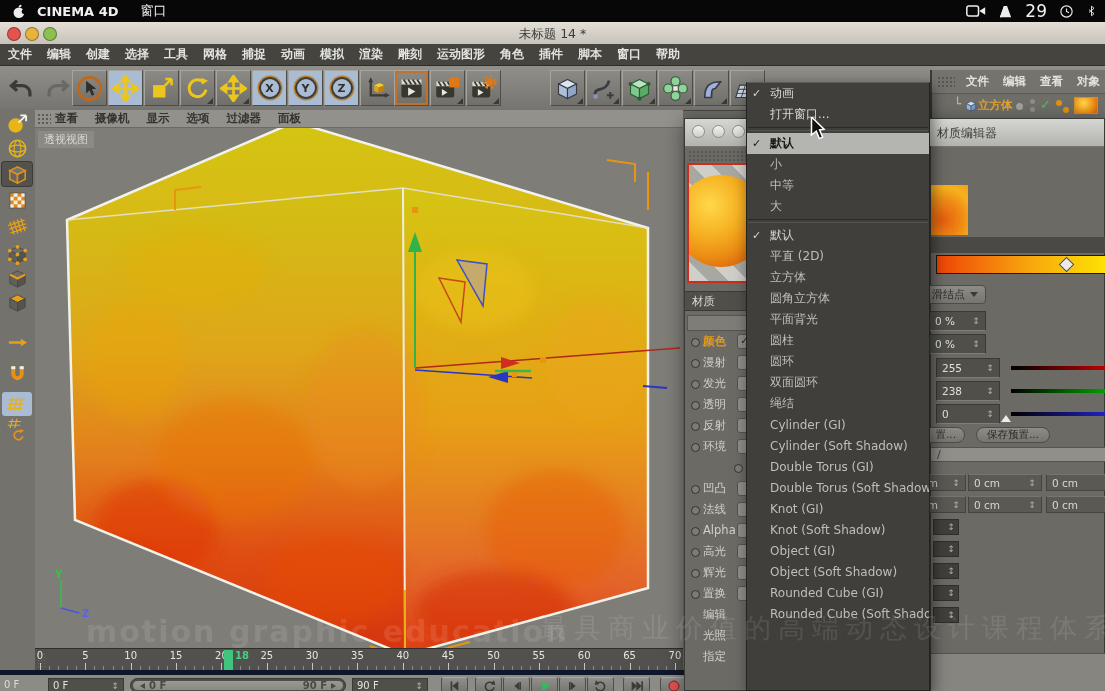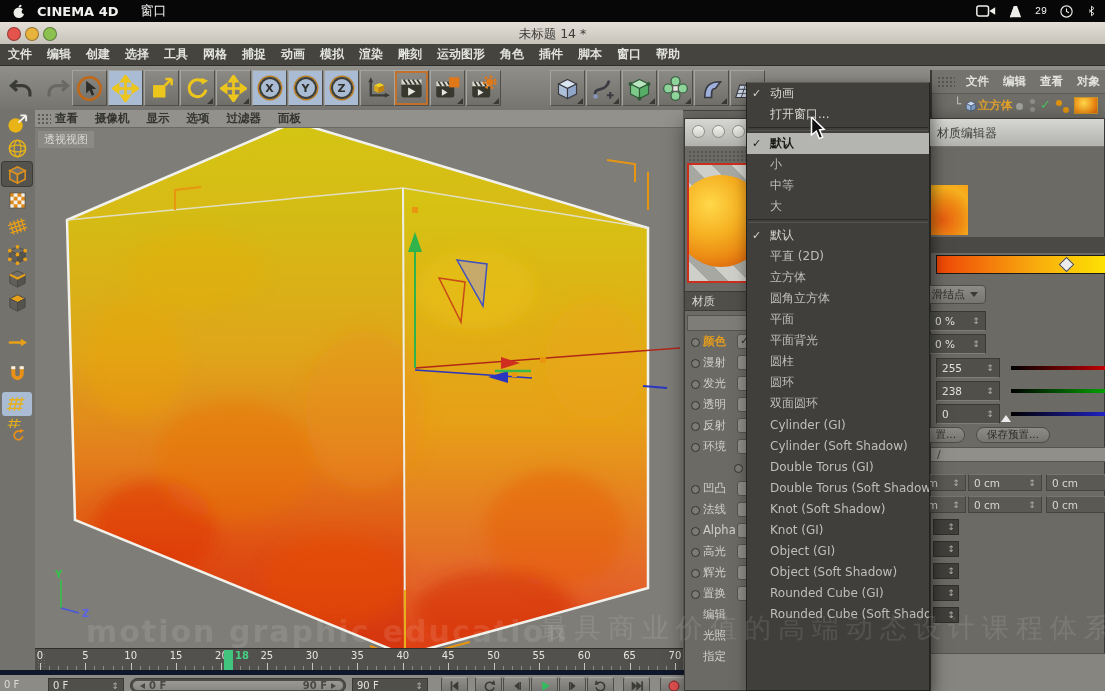--- a/index.html
+++ b/index.html
@@ -7,21 +7,21 @@
         font-family:"DejaVu Sans","Liberation Sans",sans-serif;font-size:12px;color:#e4e4e0;
         -webkit-user-select:none;user-select:none;}
   .abs{position:absolute;}
   .ic{display:block;}
 
   
   #macbar{left:0;top:0;width:1105px;height:22px;background:#070707;display:flex;align-items:center;color:#f0f0ee;}
   #macbar .app{font-weight:bold;font-size:13px;margin-left:10px;}
   #macbar .mi{margin-left:22px;font-size:13px;}
   #mac-right{position:absolute;right:8px;top:0;height:22px;display:flex;align-items:center;gap:12px;}
-  #mac-right .cnt{font-size:10px;font-family:Liberation Mono, monospace;}
+  #mac-right .cnt{font-size:17px;}
 
   
   #titlebar{left:0;top:22px;width:1105px;height:22px;background:linear-gradient(#e3dfd7,#c7c3ba);border-bottom:1px solid #8c887f;}
   .tl{position:absolute;top:5px;width:12px;height:12px;border-radius:50%;border:1px solid rgba(0,0,0,.35);}
   #tl-close{left:7px;background:#e4534c;}
   #tl-min{left:25px;background:#e8b33c;}
   #tl-zoom{left:43px;background:#8cc152;}
   #win-title{position:absolute;left:0;right:0;top:4px;text-align:center;color:#3a3a38;font-size:12.5px;}
 
   
@@ -969,61 +969,61 @@
       <div class="pm-row">
         <span class="pm-check"></span>
         <span class="pm-label">立方体</span>
       </div>
       <div class="pm-row">
         <span class="pm-check"></span>
         <span class="pm-label">圆角立方体</span>
       </div>
       <div class="pm-row">
         <span class="pm-check"></span>
-        <span class="pm-label">平面</span>
-      </div>
-      <div class="pm-row">
-        <span class="pm-check"></span>
         <span class="pm-label">平面背光</span>
       </div>
       <div class="pm-row">
         <span class="pm-check"></span>
         <span class="pm-label">圆柱</span>
       </div>
       <div class="pm-row">
         <span class="pm-check"></span>
         <span class="pm-label">圆环</span>
       </div>
       <div class="pm-row">
         <span class="pm-check"></span>
         <span class="pm-label">双面圆环</span>
       </div>
       <div class="pm-row">
         <span class="pm-check"></span>
+        <span class="pm-label">绳结</span>
+      </div>
+      <div class="pm-row">
+        <span class="pm-check"></span>
         <span class="pm-label">Cylinder (GI)</span>
       </div>
       <div class="pm-row">
         <span class="pm-check"></span>
         <span class="pm-label">Cylinder (Soft Shadow)</span>
       </div>
       <div class="pm-row">
         <span class="pm-check"></span>
         <span class="pm-label">Double Torus (GI)</span>
       </div>
       <div class="pm-row">
         <span class="pm-check"></span>
         <span class="pm-label">Double Torus (Soft Shadow)</span>
       </div>
       <div class="pm-row">
         <span class="pm-check"></span>
+        <span class="pm-label">Knot (GI)</span>
+      </div>
+      <div class="pm-row">
+        <span class="pm-check"></span>
         <span class="pm-label">Knot (Soft Shadow)</span>
-      </div>
-      <div class="pm-row">
-        <span class="pm-check"></span>
-        <span class="pm-label">Knot (GI)</span>
       </div>
       <div class="pm-row">
         <span class="pm-check"></span>
         <span class="pm-label">Object (GI)</span>
       </div>
       <div class="pm-row">
         <span class="pm-check"></span>
         <span class="pm-label">Object (Soft Shadow)</span>
       </div>
       <div class="pm-row">

